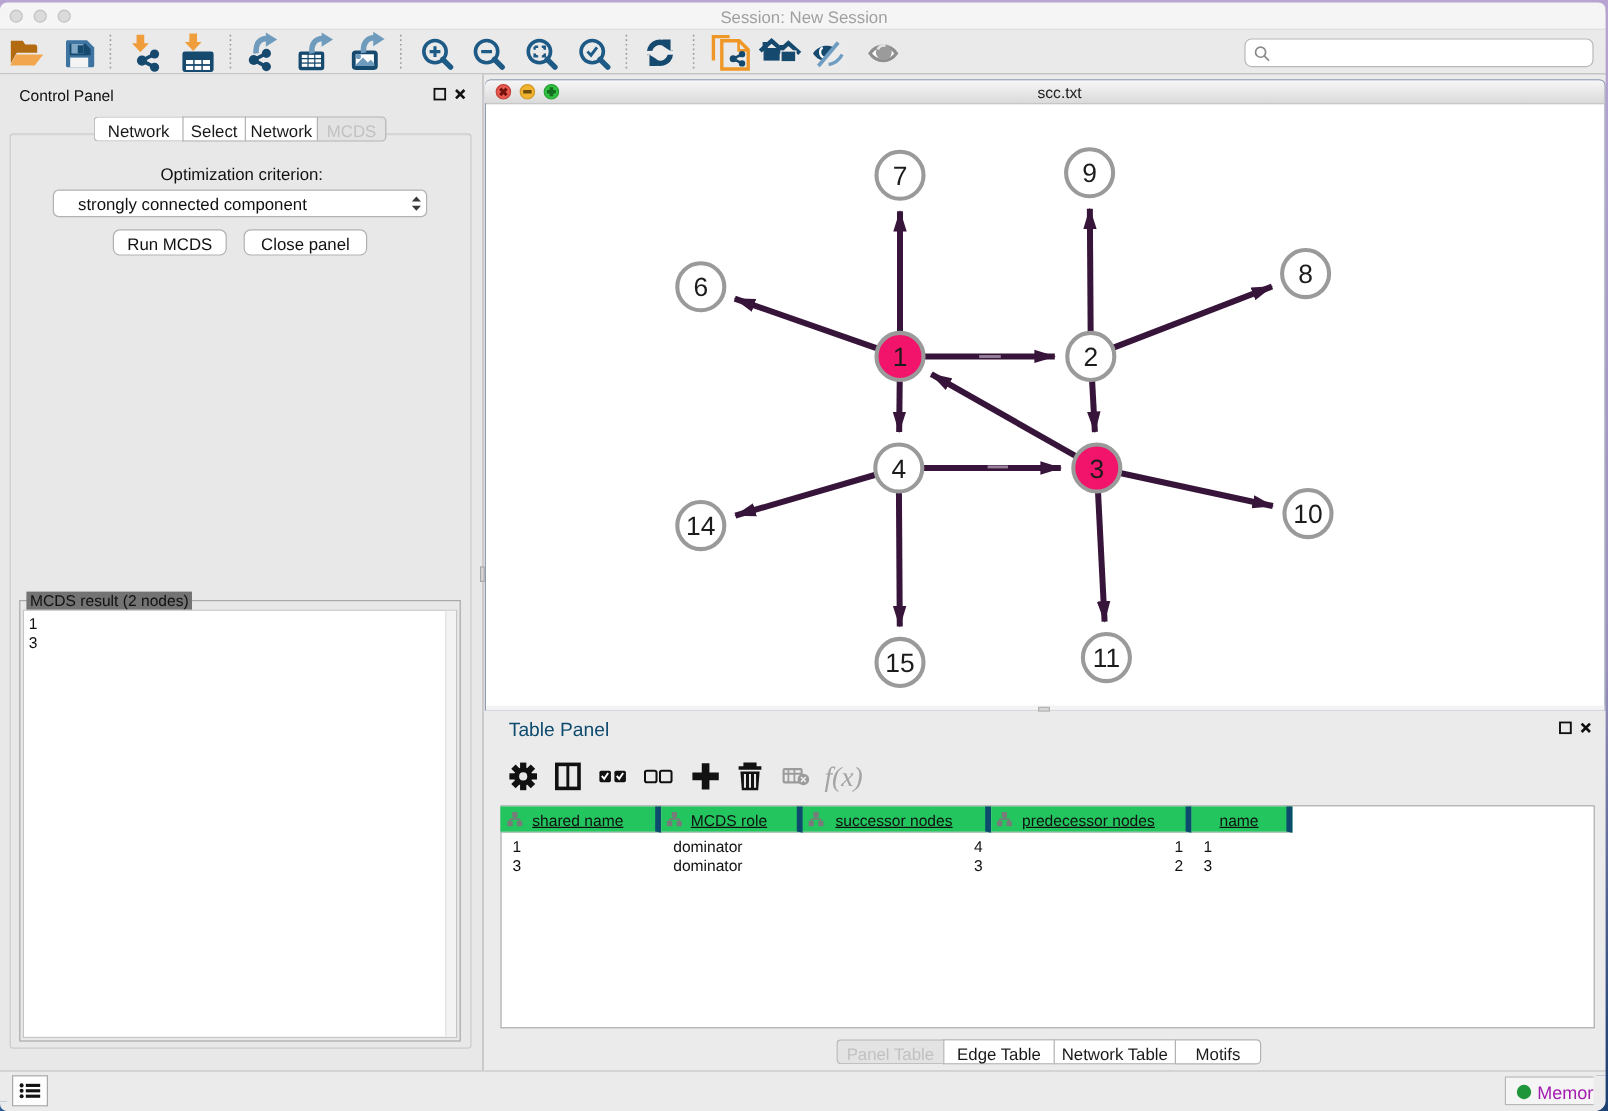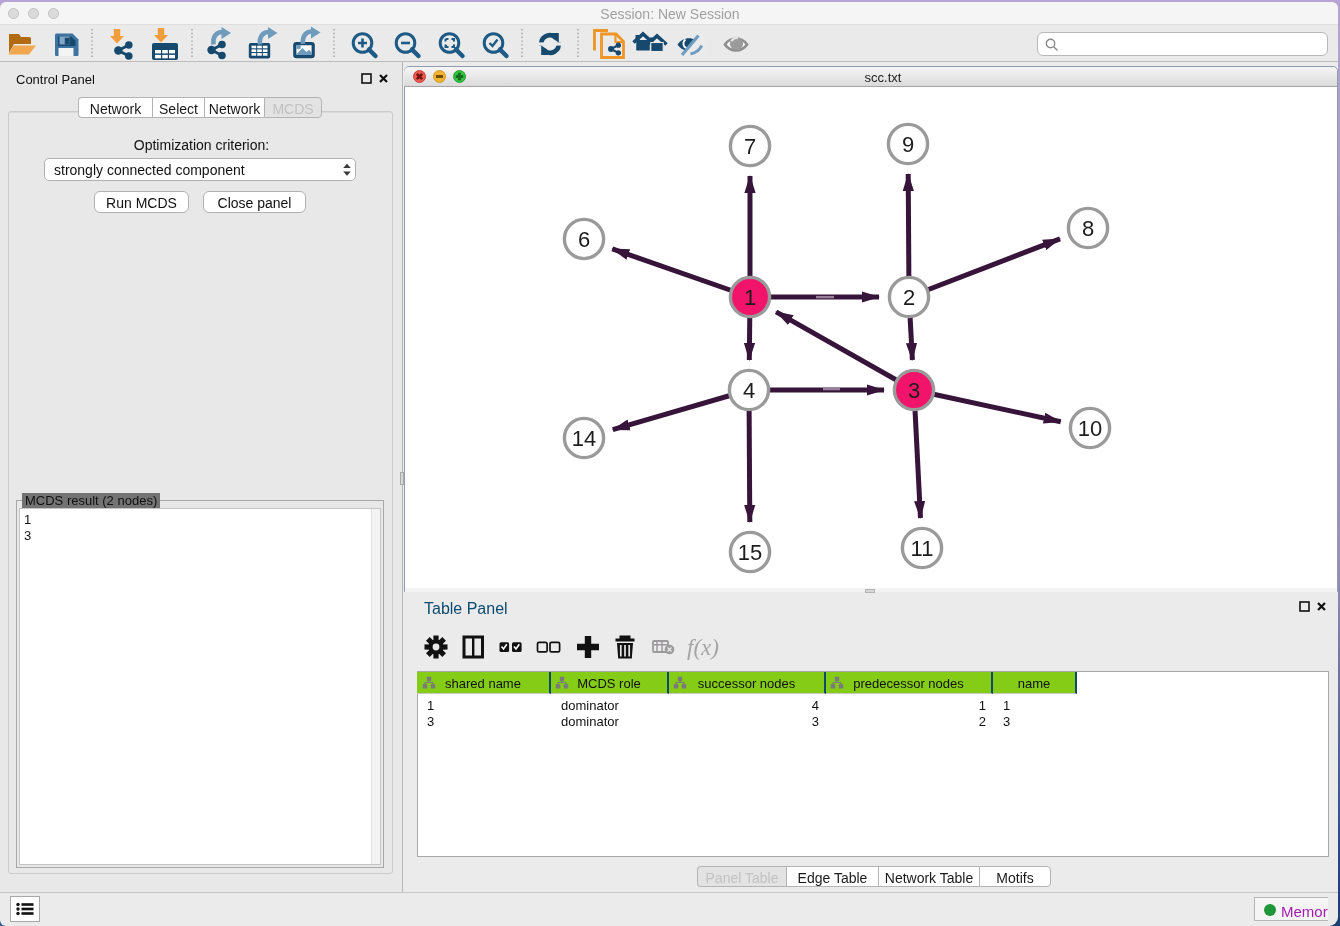--- a/index.html
+++ b/index.html
@@ -25,40 +25,40 @@
 #cpanel { left:0; top:62px; width:403px; height:830px; background:#e9e8e9; border-right:1px solid #b8b7b8; }
 #cptitle { left:16px; top:72px; font-size:13px; color:#111; }
 
 .tab { position:absolute; font-size:14px; color:#1a1a1a; text-align:center; background:#fff; border:1px solid #b4b3b4; border-right:none; padding-top:3px; height:21px; }
 .tab.sel { background:#e4e3e4; color:#c2c1c2; }
 .tabfirst { border-radius:4px 0 0 4px; }
 .tablast { border-right:1px solid #b4b3b4; border-radius:0 4px 4px 0; }
 
 #tabpane { left:8px; top:111px; width:385px; height:763px; background:#e9e8e9; border:1px solid #cccbcc; border-radius:3px; box-shadow:inset 0 1px 0 #dcdbdc; }
 #optlabel { left:0; top:137px; width:403px; text-align:center; font-size:14px; color:#111; }
-#dropdown { left:44px; top:158px; width:312px; height:23px; background:#fff; border:1px solid #b2b1b2; border-radius:5px; font-size:14px; color:#111; padding:3px 0 0 9px; }
+#dropdown { left:44px; top:158px; width:312px; height:23px; background:#fff; border:1px solid #b2b1b2; border-radius:5px; font-size:14px; color:#111; padding:3px 0 0 20px; }
 .btn { position:absolute; top:191px; height:22px; background:#fff; border:1px solid #b2b1b2; border-radius:6px; font-size:14px; color:#111; text-align:center; padding-top:3px; }
 
 #grp { left:16px; top:500px; width:368px; height:368px; border:1px solid #a9a8a9; }
 #grplabel { left:22px; top:493px; font-size:13px; color:#111; background:#737373; padding:0 3px; }
 #grpwhite { left:19px; top:508px; width:362px; height:357px; background:#fff; border:1px solid #c6c5c6; }
 #grpscroll { left:371px; top:509px; width:9px; height:355px; background:#f4f3f4; border-left:1px solid #e2e1e2; }
 #r1 { left:24px; top:512px; font-size:13px; color:#111; }
 #r2 { left:24px; top:528px; font-size:13px; color:#111; }
 
 #netwin { left:404px; top:66px; width:934px; height:526px; border:1px solid #8e9bb0; border-radius:5px 5px 0 0; background:#fff; }
 #nettitle { left:404px; top:67px; width:933px; height:20px; background:linear-gradient(#f7f6f7,#dbdadb); border-bottom:1px solid #a5a4a5; border-radius:5px 5px 0 0; }
 #netname { left:404px; top:70px; width:934px; text-align:center; font-size:13px; color:#222;margin-left:12px; }
 .mac { position:absolute; top:70px; width:13px; height:13px; border-radius:50%; }
 #nethsb { left:405px; top:588px; width:932px; height:4px; background:#f4f3f4; }
 
 #tptitle { left:424px; top:600px; font-size:16px; color:#0c4a6e; }
 
 #tbl { left:417px; top:671px; width:912px; height:186px; background:#fff; border:1px solid #a9a8a9; }
-.th { position:absolute; top:672px; height:22px; background:#84cc16; border-right:2px solid #0c4a6e; border-bottom:1px solid #c9c8c9; font-size:13px; color:#111; text-align:center; padding-top:4px; }
+.th { position:absolute; top:672px; height:22px; background:#22c55e; border-right:5px solid #0c4a6e; border-bottom:1px solid #c9c8c9; font-size:13px; color:#111; text-align:center; padding-top:4px;text-decoration:underline; }
 .td { position:absolute; font-size:13px; color:#111; }
 
 
 #statusline { left:0; top:892px; width:1340px; height:1px; background:#c6c5c6; }
 #listbtn { left:10px; top:896px; width:30px; height:26px; background:#fdfdfd; border:1px solid #a9a8a9; }
 #membtn { left:1254px; top:897px; width:77px; height:24px; background:#f6f5f6; border:1px solid #b9b8b9; }
 #memdot { left:1264px; top:904px; width:12px; height:12px; border-radius:50%; background:#1e9639; }
 #memtxt { left:1281px; top:903px; font-size:15px; color:#a21caf; }
 svg { display:block; }
 </style>

